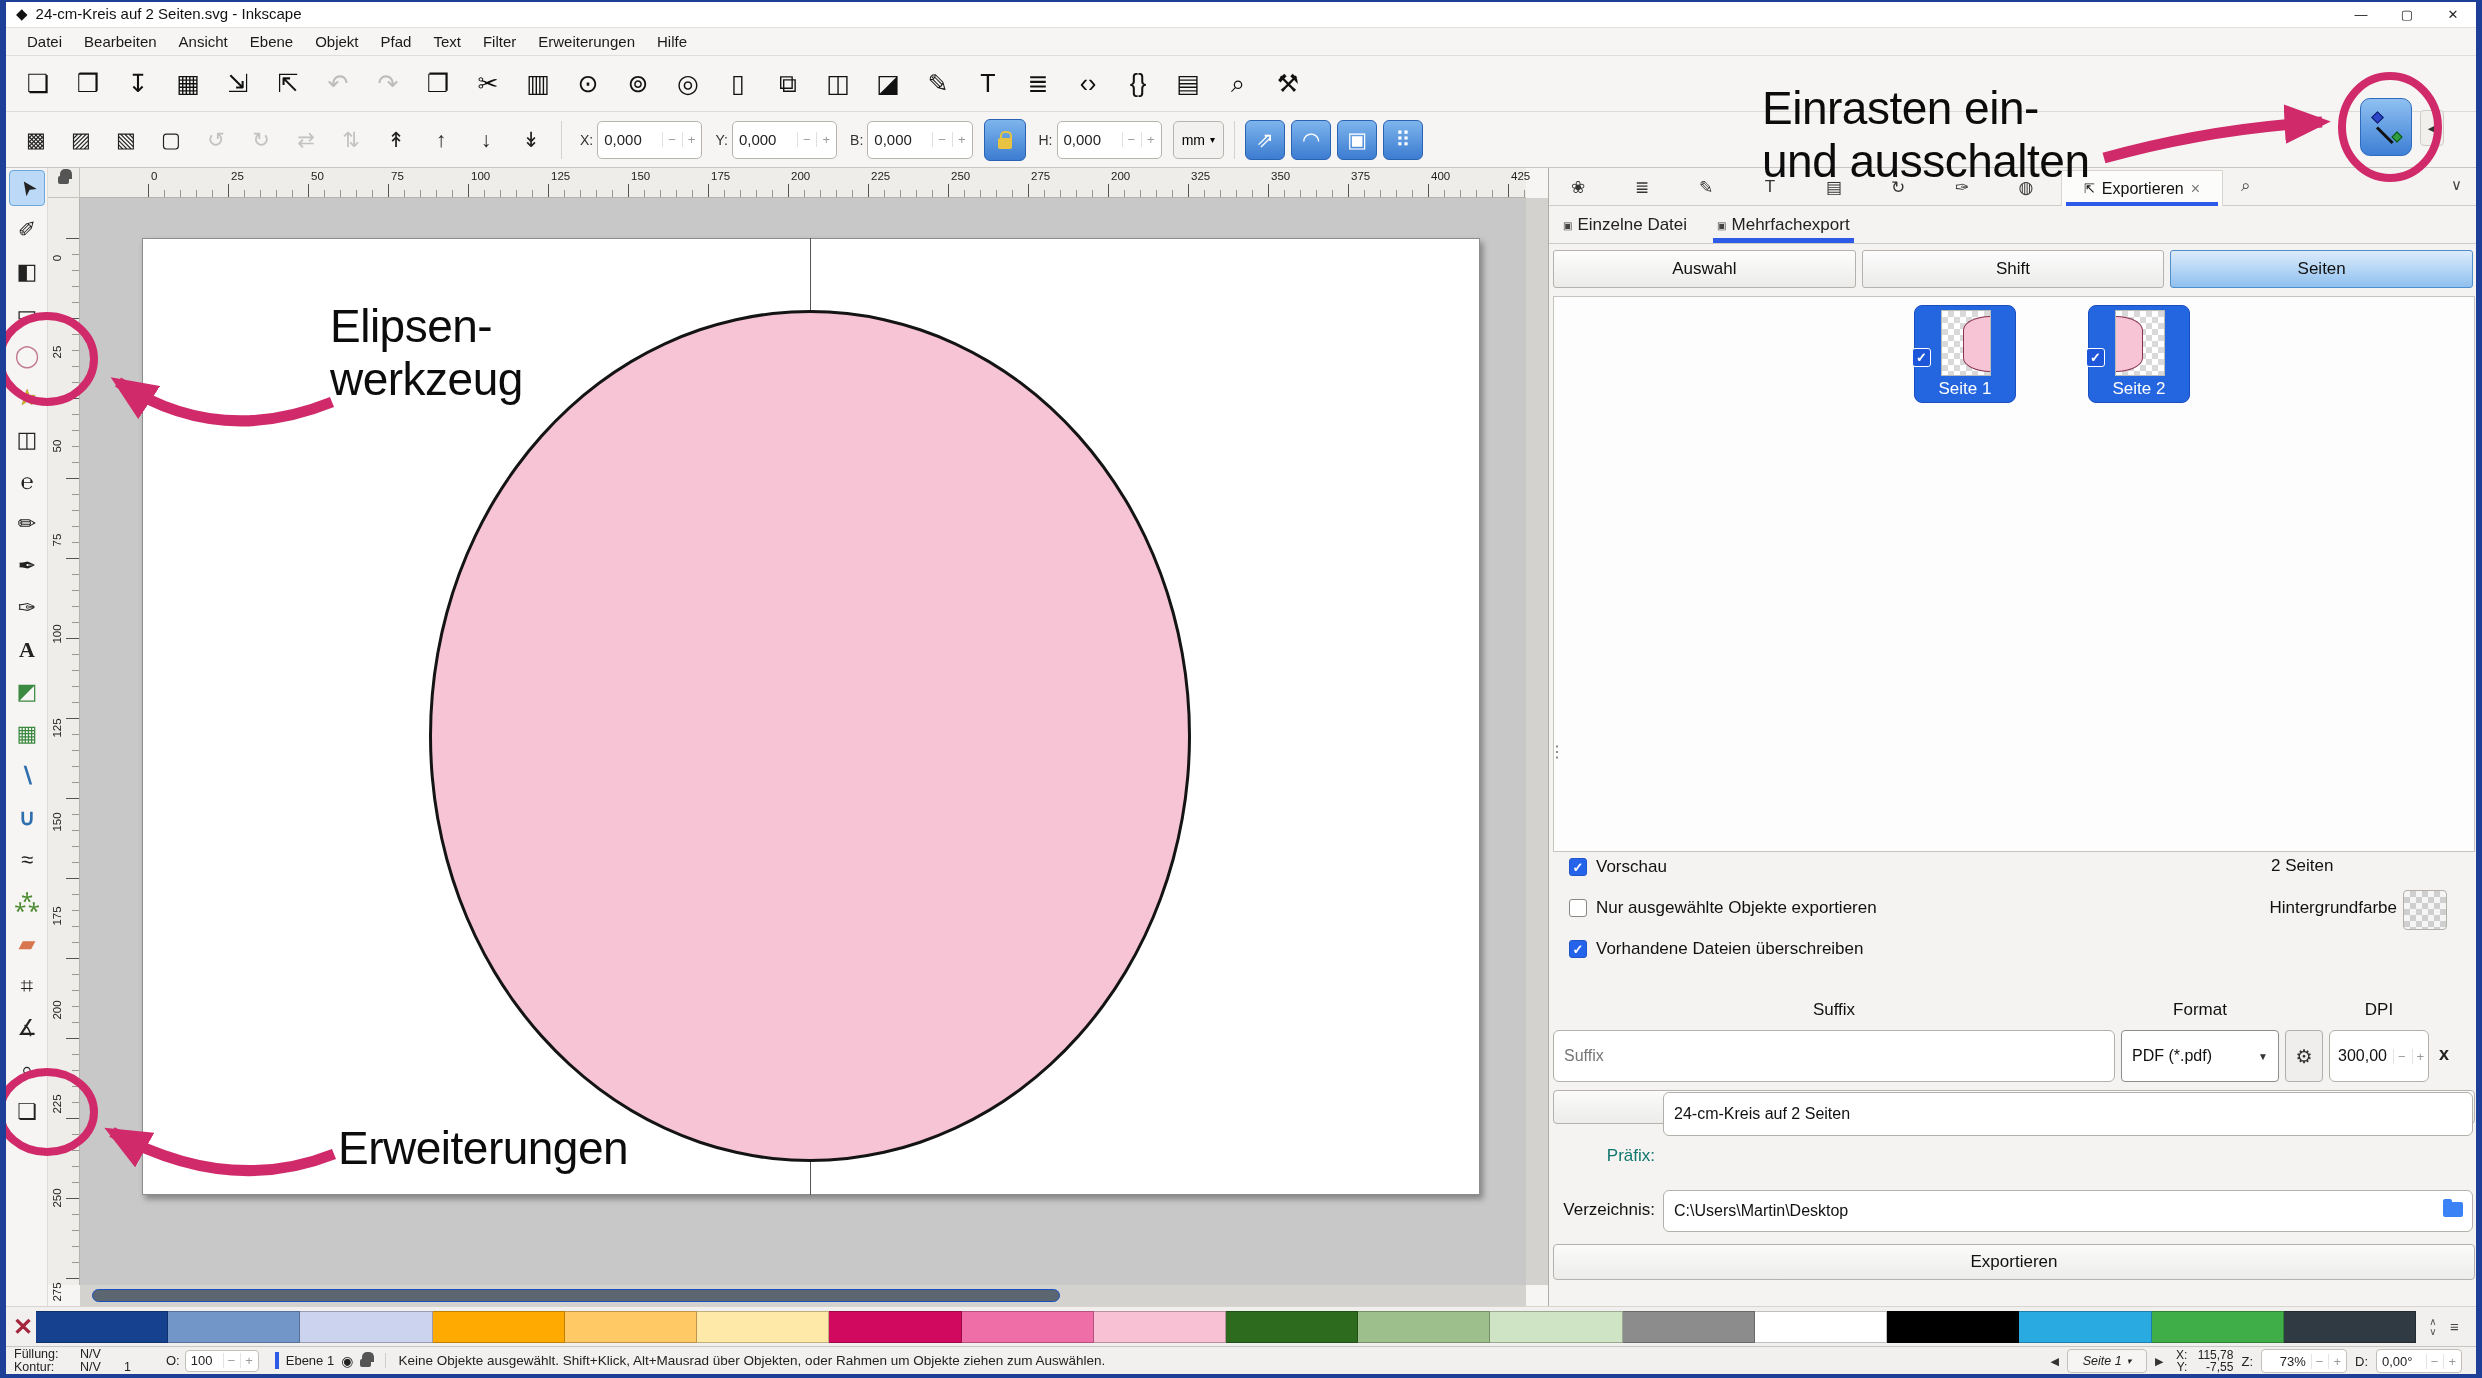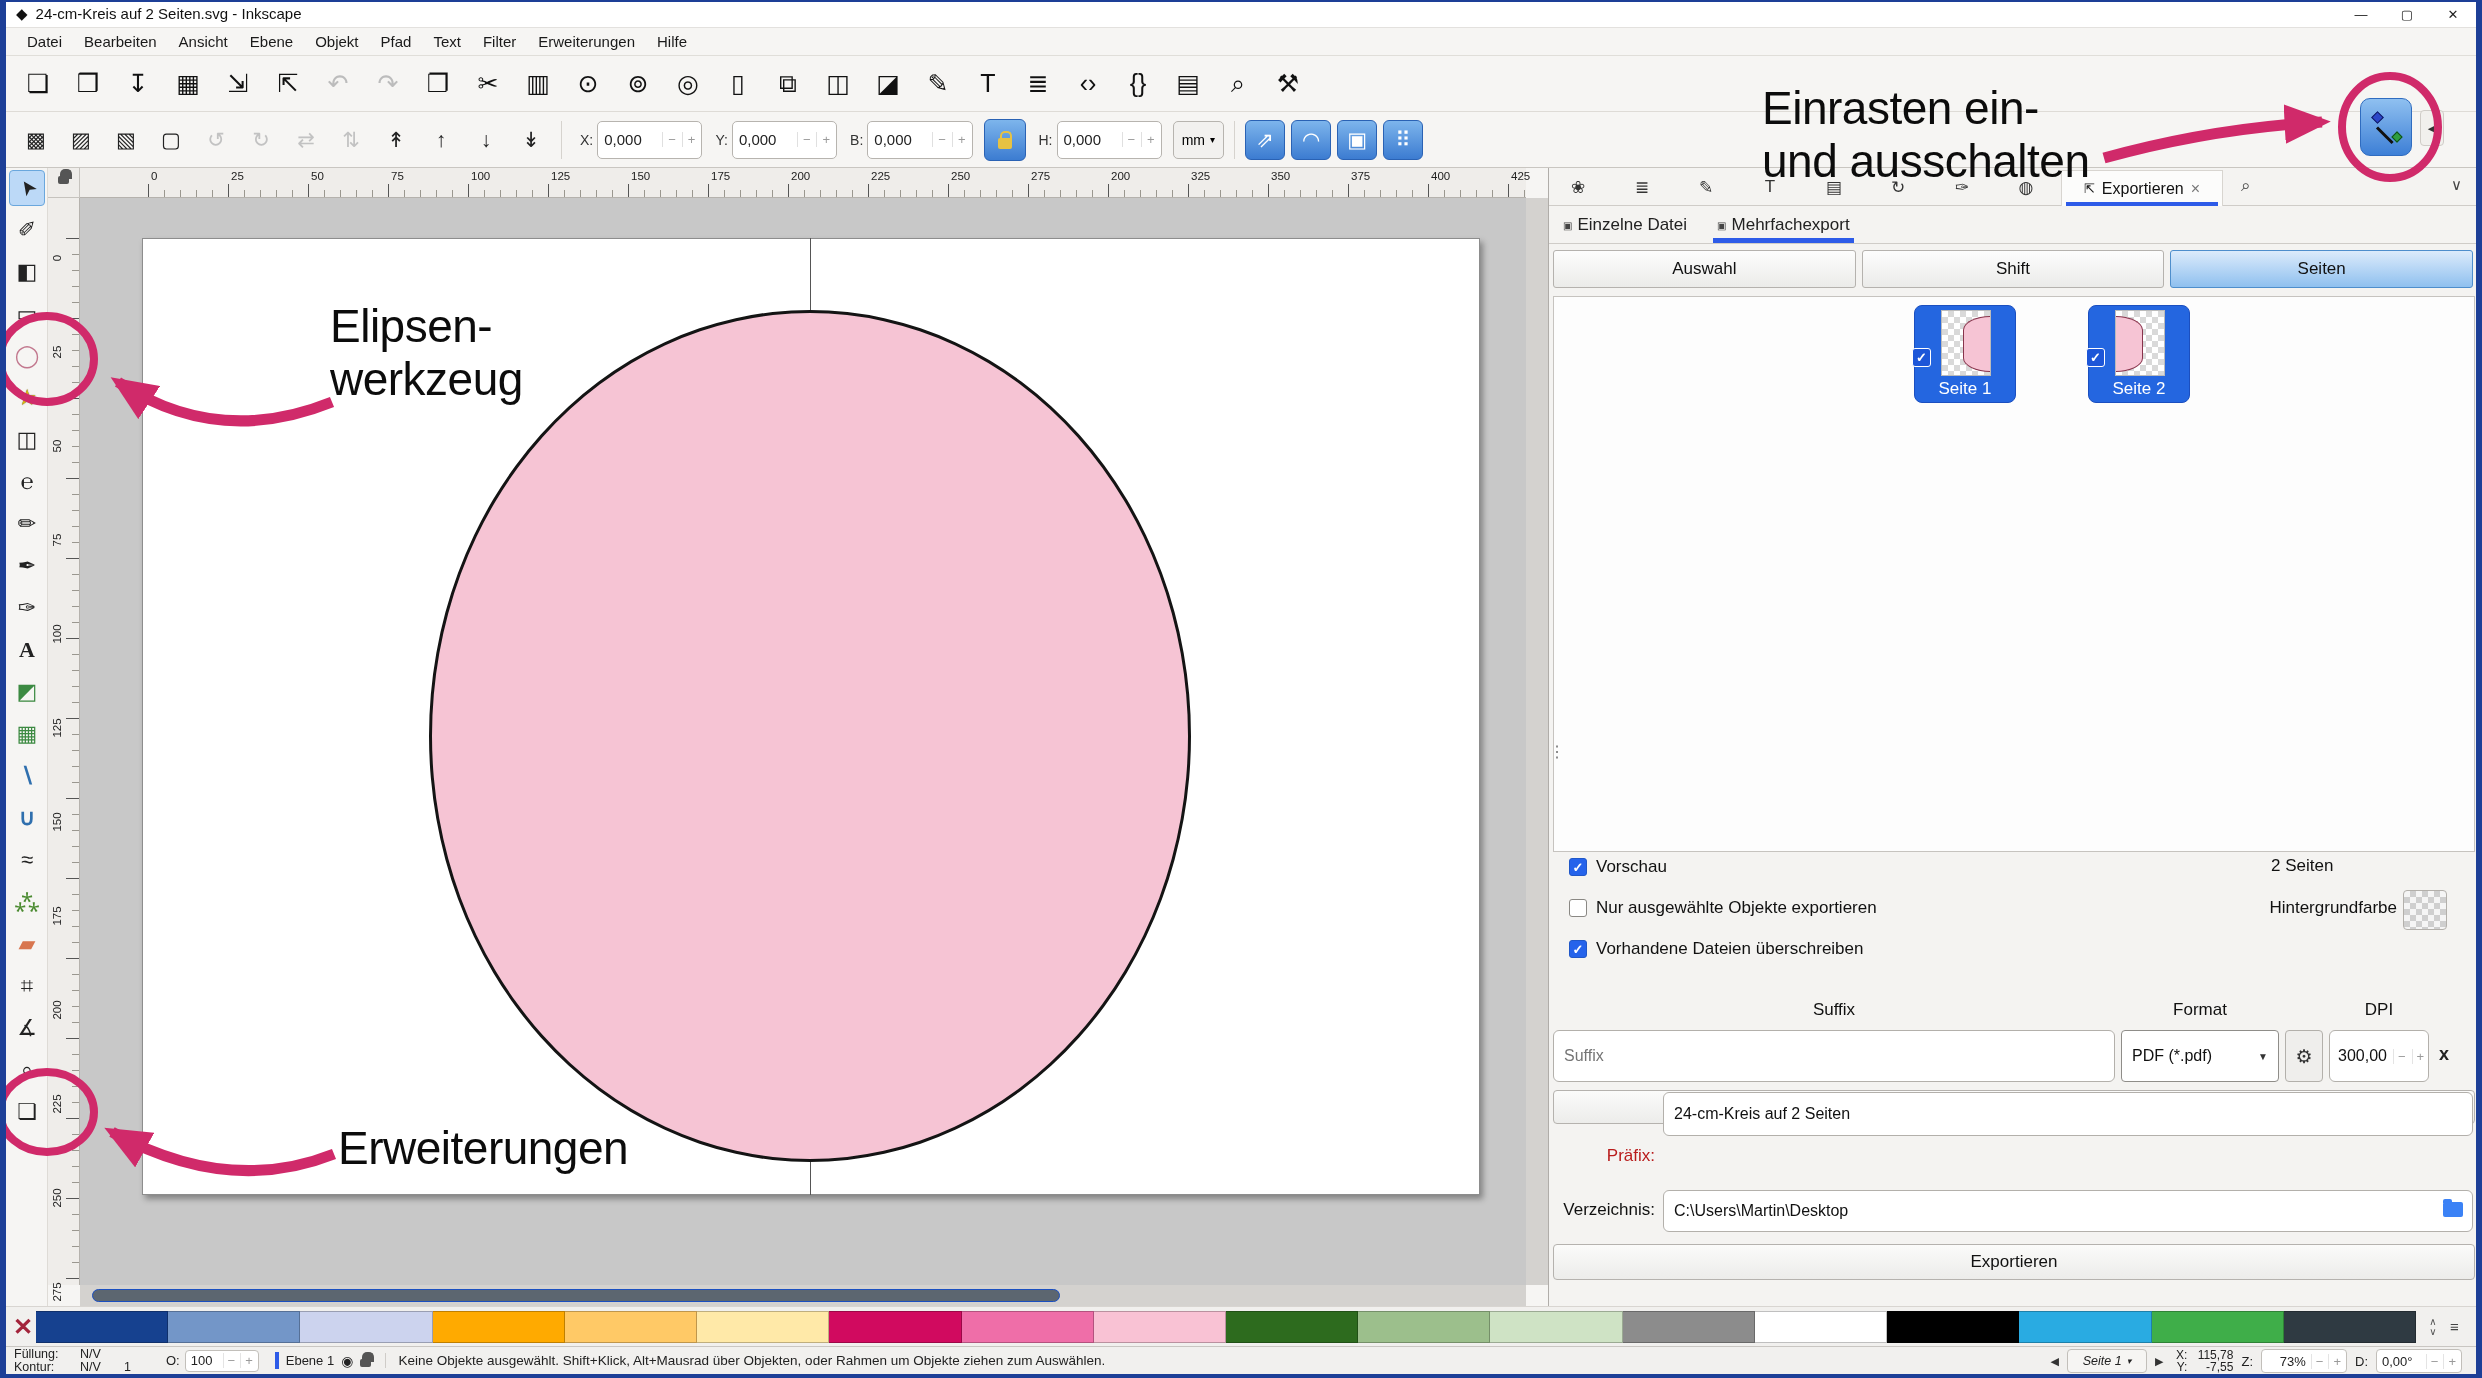--- a/index.html
+++ b/index.html
@@ -122,21 +122,21 @@
   .col-head{position:absolute;top:832px;font-size:17px;color:#111;text-align:center;}
   .inp{background:#fff;border:1px solid #b3b0ab;border-radius:6px;font-size:16px;color:#111;padding:0 10px;}
   .suffix-inp{position:absolute;left:4px;top:862px;width:562px;height:52px;}
   .format-sel{position:absolute;left:572px;top:862px;width:158px;height:52px;background:#fff;border:1px solid #8f8d89;border-radius:4px;display:flex;align-items:center;justify-content:space-between;padding:0 10px;font-size:16px;color:#111;}
   .gear-btn{position:absolute;left:736px;top:862px;width:38px;height:52px;background:#efeeec;border:1px solid #b3b0ab;border-radius:4px;display:flex;align-items:center;justify-content:center;font-size:19px;color:#333;}
   .dpi-spin{position:absolute;left:780px;top:862px;width:100px;height:52px;background:#fff;border:1px solid #b3b0ab;border-radius:6px;display:flex;align-items:center;padding:0 8px;gap:6px;}
   .dpi-spin .val{font-size:16px;color:#111;flex:1;}
   .mini-pm{font-size:13px;color:#9a9a9a;border-left:1px solid #e4e4e4;padding-left:4px;}
   .row-x{position:absolute;left:890px;top:876px;font-size:18px;color:#222;font-weight:bold;}
   .add-btn{position:absolute;left:4px;top:922px;width:922px;height:34px;background:linear-gradient(#fbfbfa,#ececea);border:1px solid #b5b2ae;border-radius:4px;display:flex;align-items:center;justify-content:center;font-size:17px;color:#111;}
-  .pfx-label{position:absolute;left:0px;top:978px;width:106px;text-align:right;font-size:17px;color:#b91c1c;}
+  .pfx-label{position:absolute;left:0px;top:978px;width:106px;text-align:right;font-size:17px;color:#0f766e;}
   .pfx-inp{position:absolute;left:114px;top:924px;width:810px;height:44px;}
   .dir-label{position:absolute;left:-8px;top:1032px;width:114px;text-align:right;font-size:17px;color:#111;}
   .dir-inp{position:absolute;left:114px;top:1022px;width:810px;height:42px;padding-right:36px;}
   .folder-ico{position:absolute;left:894px;top:1034px;width:20px;height:15px;background:#3b82f6;border-radius:2px;}
   .folder-ico:before{content:"";position:absolute;left:0;top:-3px;width:9px;height:4px;background:#3b82f6;border-radius:2px 2px 0 0;}
   .export-btn{position:absolute;left:4px;top:1076px;width:922px;height:36px;background:linear-gradient(#fbfbfa,#ececea);border:1px solid #b5b2ae;border-radius:4px;display:flex;align-items:center;justify-content:center;font-size:17px;color:#111;}
   
   .palette{position:absolute;left:6px;right:6px;top:1306px;height:40px;background:#f1f0ee;border-top:1px solid #d8d5d1;display:flex;align-items:center;padding:0 4px;z-index:6;}
   .no-color{width:26px;height:32px;display:flex;align-items:center;justify-content:center;color:#a3243b;font-size:24px;font-weight:bold;}
   .swatches{flex:1;display:flex;height:32px;}

